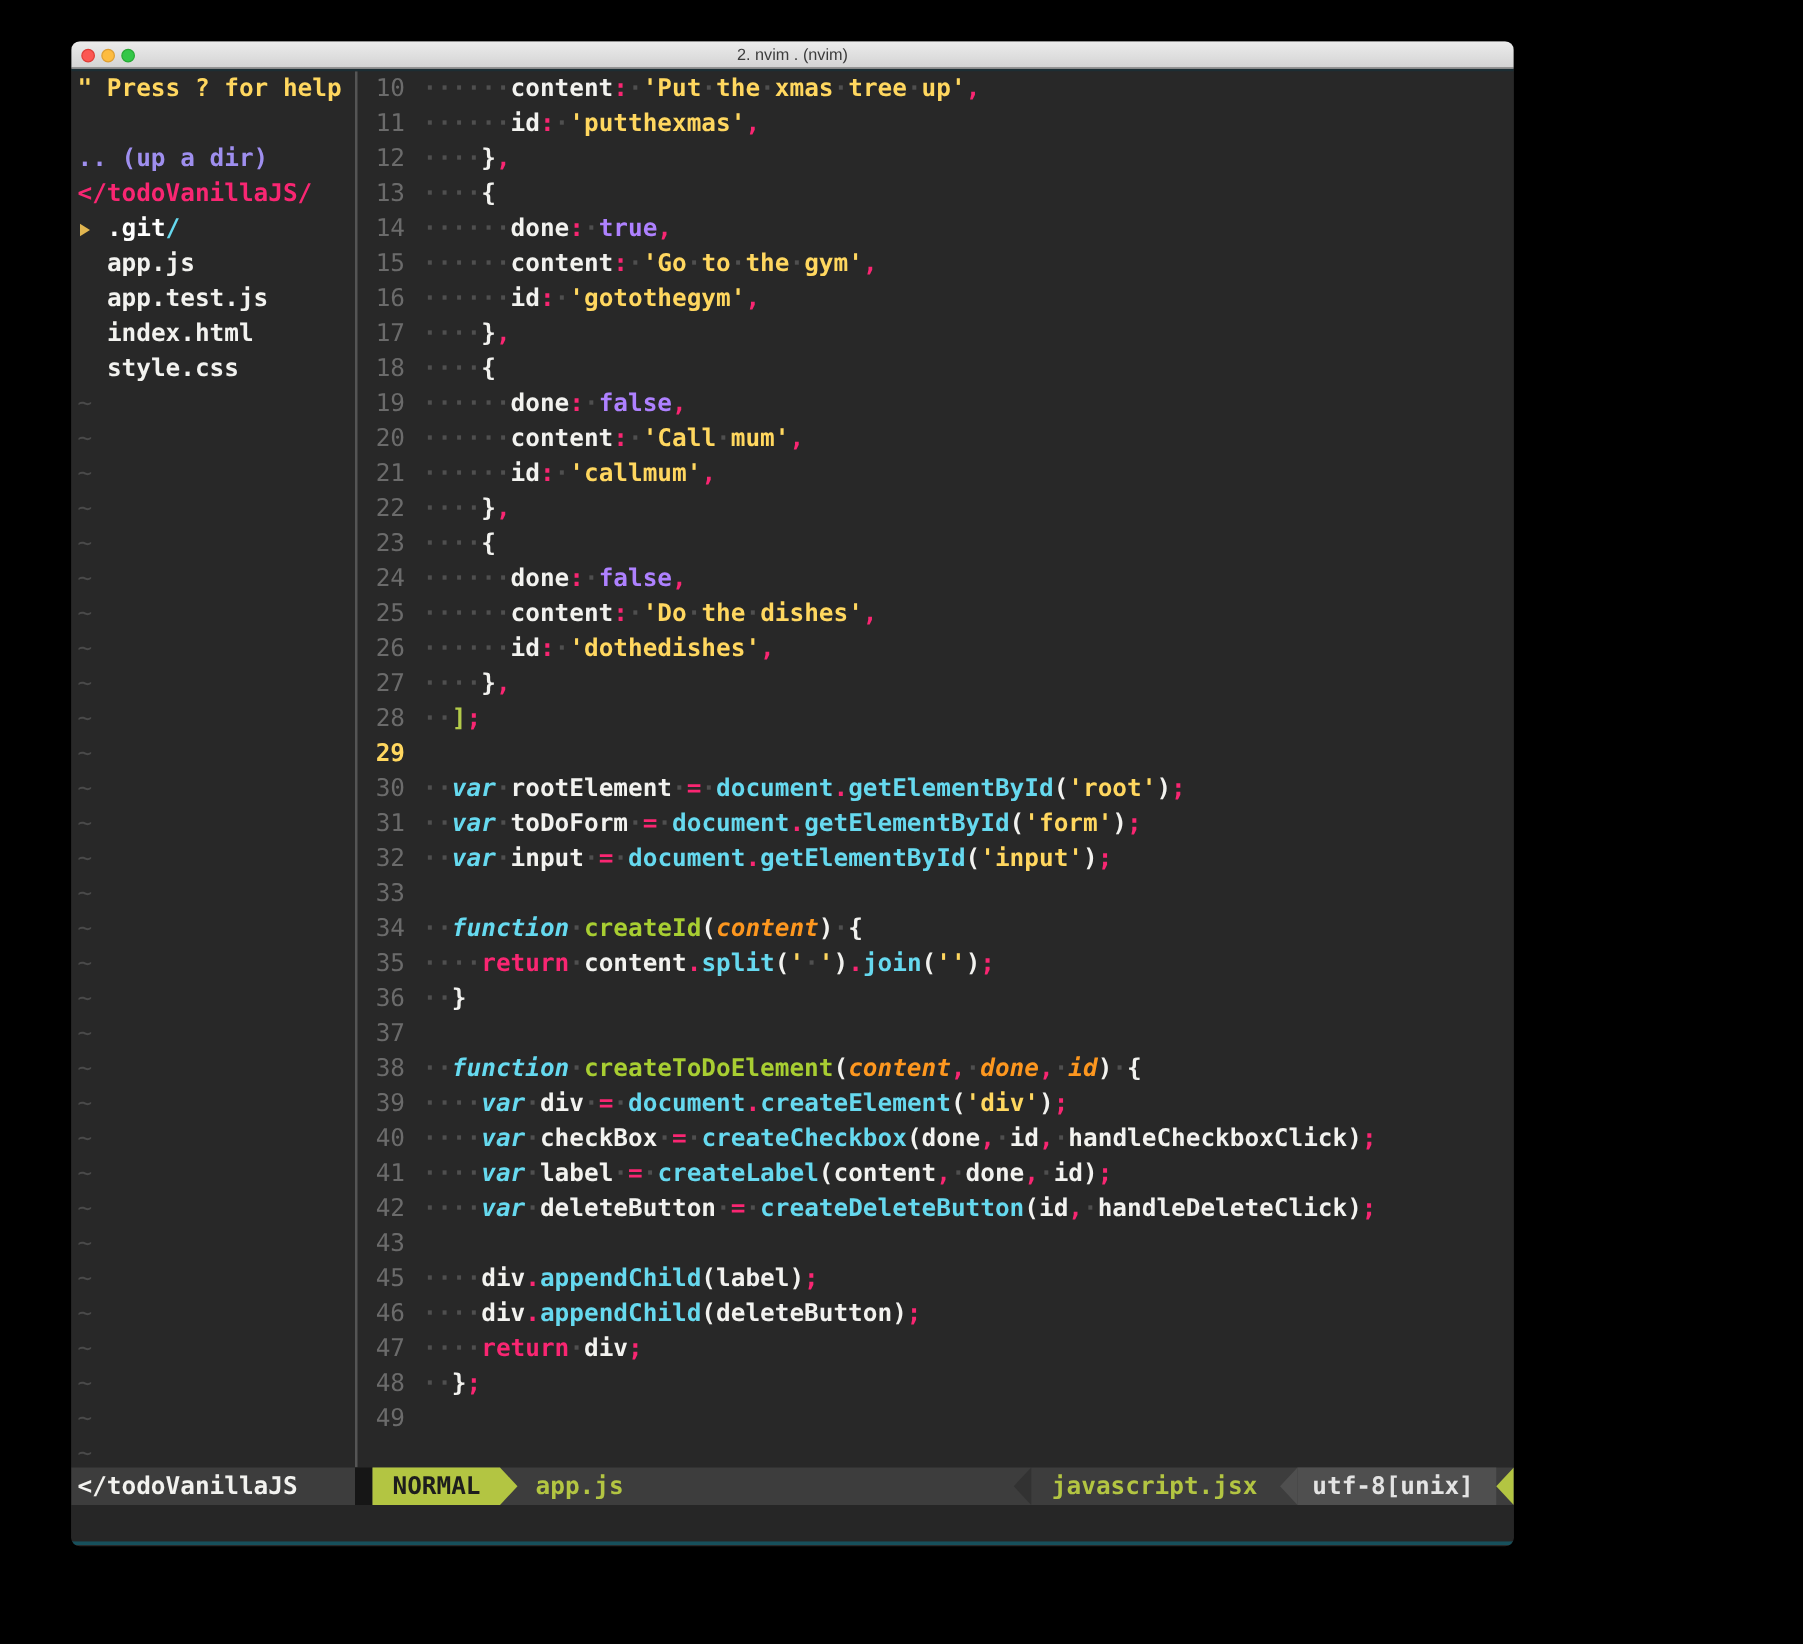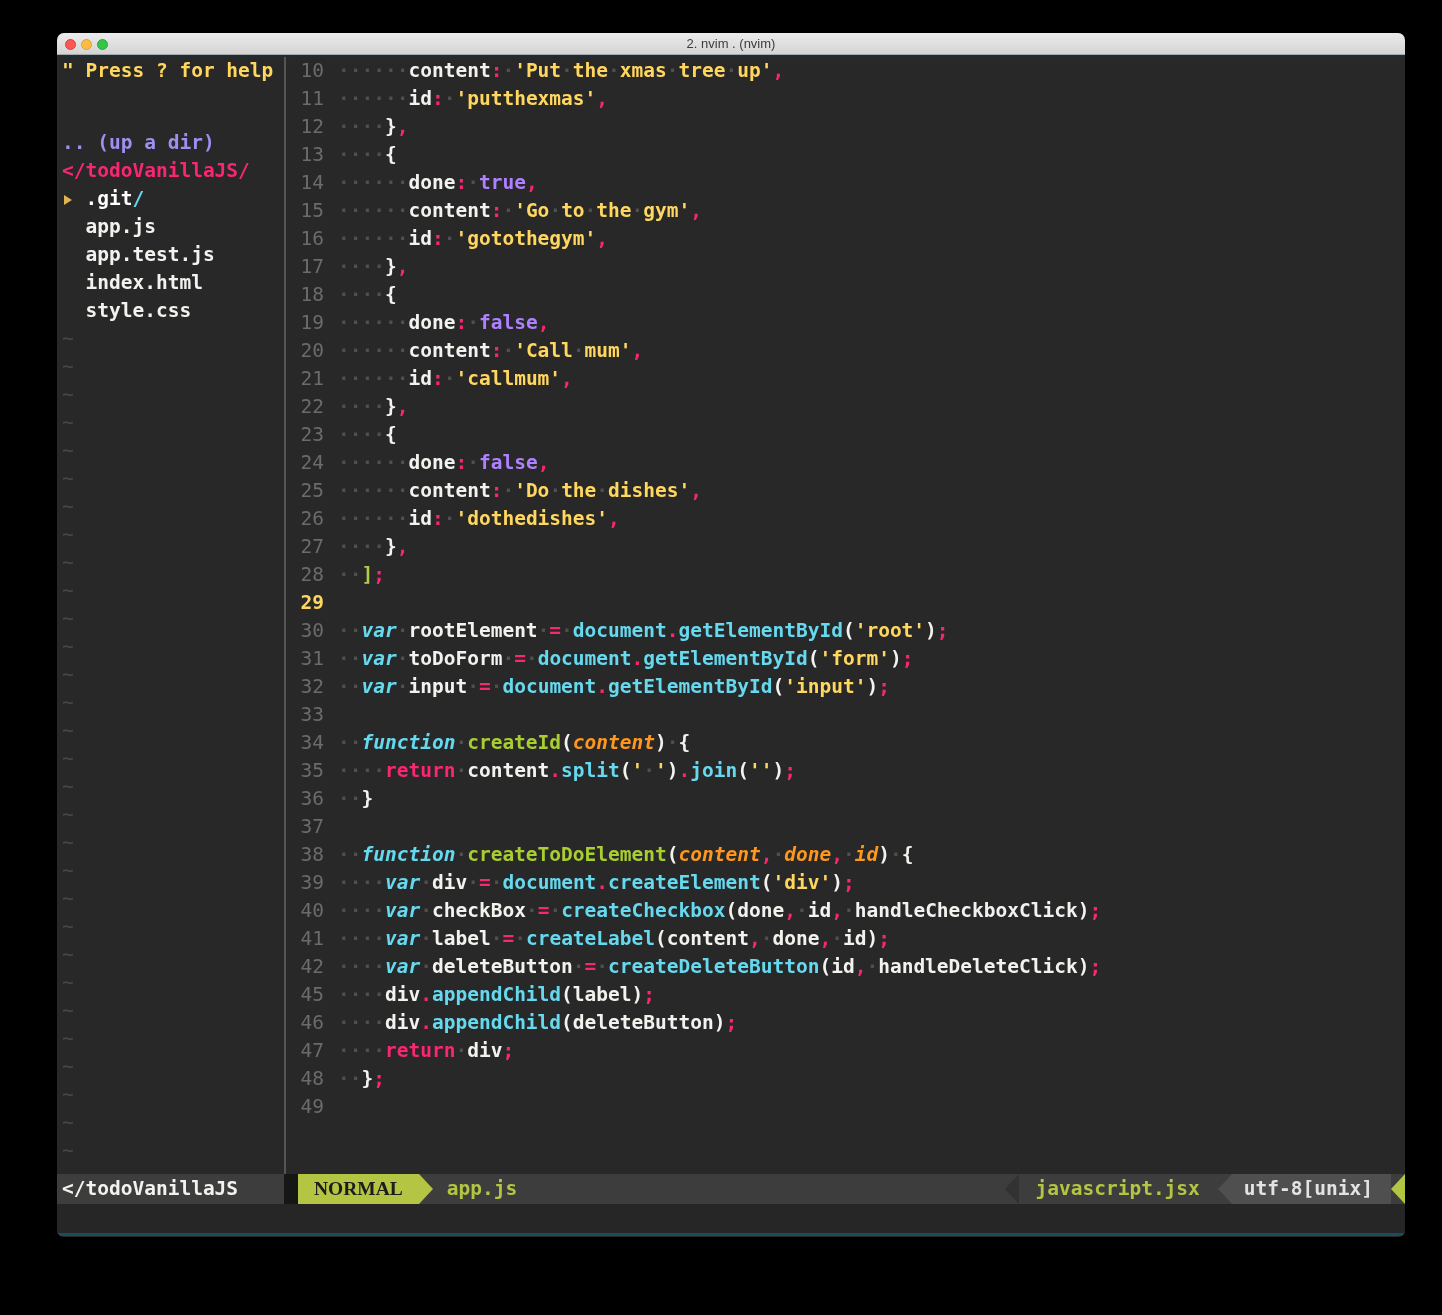--- a/index.html
+++ b/index.html
@@ -1,20 +1,20 @@
 <!DOCTYPE html>
 <html><head>
 <meta charset="utf-8">
 <style>
   * { margin:0; padding:0; box-sizing:border-box; }
   html,body { width:1442px; height:1315px; background:#000; overflow:hidden; }
   .mono { font-family:"DejaVu Sans Mono", monospace; }
 
   .window {
-    position:absolute; left:57px; top:33px; width:1348px; height:1204px;
+    position:absolute; left:57px; top:33px; width:1154px; height:1204px;
     border-radius:7px; overflow:hidden;
     box-shadow:0 24px 60px rgba(0,0,0,.65);
     background:#282828;
   }
   
   .titlebar {
     height:22px; background:linear-gradient(#ececec,#d4d4d4);
     border-bottom:1px solid #a9a9a9; position:relative;
     display:flex; align-items:center; justify-content:center;
   }
@@ -30,21 +30,21 @@
     height:1181px; background:#282828; display:flex; flex-direction:column;
     border-top:2px solid #1c2e34; border-bottom:3px solid #17505c;
     font-size:19.5px; line-height:28px;
   }
   .main { flex:1; display:flex; overflow:hidden; }
 
   
   .sidebar { width:227px; position:relative; overflow:hidden; }
   .srow { height:28px; padding-left:5px; white-space:pre; font-weight:bold; color:#f2f2ef; }
   .c-help  { color:#ffd75f; }
-  .c-updir { color:#9f8fef;margin-top:16px; }
+  .c-updir { color:#9f8fef; }
   .c-root  { color:#f92672; }
   .tilde   { color:#4a4a4a; font-weight:normal; }
   .tree-item { cursor:pointer; }
   .arrow-cell { display:inline-block; width:23.5px; }
   .tri {
     display:inline-block; width:0; height:0; margin-left:2px;
     border-left:8px solid #e0b550; border-top:5.5px solid transparent; border-bottom:5.5px solid transparent;
   }
   .dirname  { color:#ffffff; }
   .dirslash { color:#66d9ef; }
@@ -73,21 +73,21 @@
   .tk-g { color:#b3cb4a; }
 
   
   .statusrow { height:30px; display:flex; font-weight:bold; }
   .nt-status {
     width:227px; flex:0 0 227px; background:#3d3d3d; color:#f2f2ef;
     padding-left:5px; white-space:pre; line-height:30px;
   }
   .st-gap { width:14px; flex:0 0 14px; background:#161616; }
   .airline { flex:1; background:#3d3d3d; display:flex; align-items:stretch; line-height:30px; }
-  .seg-mode { background:#b3c542; color:#1d1d1d; padding:0 16px;font-family:Liberation Serif, serif; }
+  .seg-mode { background:#b3c542; color:#1d1d1d; padding:0 16px; }
   .arr-right { width:0; height:0; border-left:14px solid #b3c542; border-top:15px solid transparent; border-bottom:15px solid transparent; }
   .seg-file { color:#b3c542; padding-left:14px; }
   .spacer { flex:1; }
   .arr-left-dark { width:0; height:0; border-right:14px solid #323232; border-top:15px solid transparent; border-bottom:15px solid transparent; }
   .seg-ft { color:#b3c542; padding:0 18px 0 16px; }
   .arr-left-gray { width:0; height:0; border-right:14px solid #4f4f4f; border-top:15px solid transparent; border-bottom:15px solid transparent; }
   .seg-enc { background:#4f4f4f; color:#e3e3e3; padding:0 18px 0 12px; }
   .arr-left-lime { width:0; height:0; border-right:14px solid #b3c542; border-top:15px solid transparent; border-bottom:15px solid transparent; }
   .seg-pos { background:#b3c542; color:#1d1d1d; display:flex; align-items:center; padding:0 18px 0 14px; }
   .seg-pos .sp1 { margin-left:12px; } .seg-pos .sp2 { margin-left:20px; }
@@ -190,20 +190,21 @@
           <div class="crow"><div class="lnum">33</div><div class="ltext"></div></div>
           <div class="crow"><div class="lnum">34</div><div class="ltext"><span class="tk-d">··</span><span class="tk-k">function</span><span class="tk-d">·</span><span class="tk-n">createId</span><span class="tk-w">(</span><span class="tk-a">content</span><span class="tk-w">)</span><span class="tk-d">·</span><span class="tk-w">{</span></div></div>
           <div class="crow"><div class="lnum">35</div><div class="ltext"><span class="tk-d">····</span><span class="tk-p">return</span><span class="tk-d">·</span><span class="tk-w">content</span><span class="tk-p">.</span><span class="tk-f">split</span><span class="tk-w">(</span><span class="tk-s">'</span><span class="tk-d">·</span><span class="tk-s">'</span><span class="tk-w">)</span><span class="tk-p">.</span><span class="tk-f">join</span><span class="tk-w">(</span><span class="tk-s">''</span><span class="tk-w">)</span><span class="tk-p">;</span></div></div>
           <div class="crow"><div class="lnum">36</div><div class="ltext"><span class="tk-d">··</span><span class="tk-w">}</span></div></div>
           <div class="crow"><div class="lnum">37</div><div class="ltext"></div></div>
           <div class="crow"><div class="lnum">38</div><div class="ltext"><span class="tk-d">··</span><span class="tk-k">function</span><span class="tk-d">·</span><span class="tk-n">createToDoElement</span><span class="tk-w">(</span><span class="tk-a">content</span><span class="tk-p">,</span><span class="tk-d">·</span><span class="tk-a">done</span><span class="tk-p">,</span><span class="tk-d">·</span><span class="tk-a">id</span><span class="tk-w">)</span><span class="tk-d">·</span><span class="tk-w">{</span></div></div>
           <div class="crow"><div class="lnum">39</div><div class="ltext"><span class="tk-d">····</span><span class="tk-k">var</span><span class="tk-d">·</span><span class="tk-w">div</span><span class="tk-d">·</span><span class="tk-p">=</span><span class="tk-d">·</span><span class="tk-f">document</span><span class="tk-p">.</span><span class="tk-f">createElement</span><span class="tk-w">(</span><span class="tk-s">'div'</span><span class="tk-w">)</span><span class="tk-p">;</span></div></div>
           <div class="crow"><div class="lnum">40</div><div class="ltext"><span class="tk-d">····</span><span class="tk-k">var</span><span class="tk-d">·</span><span class="tk-w">checkBox</span><span class="tk-d">·</span><span class="tk-p">=</span><span class="tk-d">·</span><span class="tk-f">createCheckbox</span><span class="tk-w">(done</span><span class="tk-p">,</span><span class="tk-d">·</span><span class="tk-w">id</span><span class="tk-p">,</span><span class="tk-d">·</span><span class="tk-w">handleCheckboxClick)</span><span class="tk-p">;</span></div></div>
           <div class="crow"><div class="lnum">41</div><div class="ltext"><span class="tk-d">····</span><span class="tk-k">var</span><span class="tk-d">·</span><span class="tk-w">label</span><span class="tk-d">·</span><span class="tk-p">=</span><span class="tk-d">·</span><span class="tk-f">createLabel</span><span class="tk-w">(content</span><span class="tk-p">,</span><span class="tk-d">·</span><span class="tk-w">done</span><span class="tk-p">,</span><span class="tk-d">·</span><span class="tk-w">id)</span><span class="tk-p">;</span></div></div>
           <div class="crow"><div class="lnum">42</div><div class="ltext"><span class="tk-d">····</span><span class="tk-k">var</span><span class="tk-d">·</span><span class="tk-w">deleteButton</span><span class="tk-d">·</span><span class="tk-p">=</span><span class="tk-d">·</span><span class="tk-f">createDeleteButton</span><span class="tk-w">(id</span><span class="tk-p">,</span><span class="tk-d">·</span><span class="tk-w">handleDeleteClick)</span><span class="tk-p">;</span></div></div>
+          <div class="crow"><div class="lnum">43</div><div class="ltext"></div></div>
           <div class="crow"><div class="lnum">45</div><div class="ltext"><span class="tk-d">····</span><span class="tk-w">div</span><span class="tk-p">.</span><span class="tk-f">appendChild</span><span class="tk-w">(label)</span><span class="tk-p">;</span></div></div>
           <div class="crow"><div class="lnum">46</div><div class="ltext"><span class="tk-d">····</span><span class="tk-w">div</span><span class="tk-p">.</span><span class="tk-f">appendChild</span><span class="tk-w">(deleteButton)</span><span class="tk-p">;</span></div></div>
           <div class="crow"><div class="lnum">47</div><div class="ltext"><span class="tk-d">····</span><span class="tk-p">return</span><span class="tk-d">·</span><span class="tk-w">div</span><span class="tk-p">;</span></div></div>
           <div class="crow"><div class="lnum">48</div><div class="ltext"><span class="tk-d">··</span><span class="tk-w">}</span><span class="tk-p">;</span></div></div>
           <div class="crow"><div class="lnum">49</div><div class="ltext"></div></div>
         </div>
     </div>
 
     <div class="statusrow">
       <div class="nt-status">&lt;/todoVanillaJS</div>

